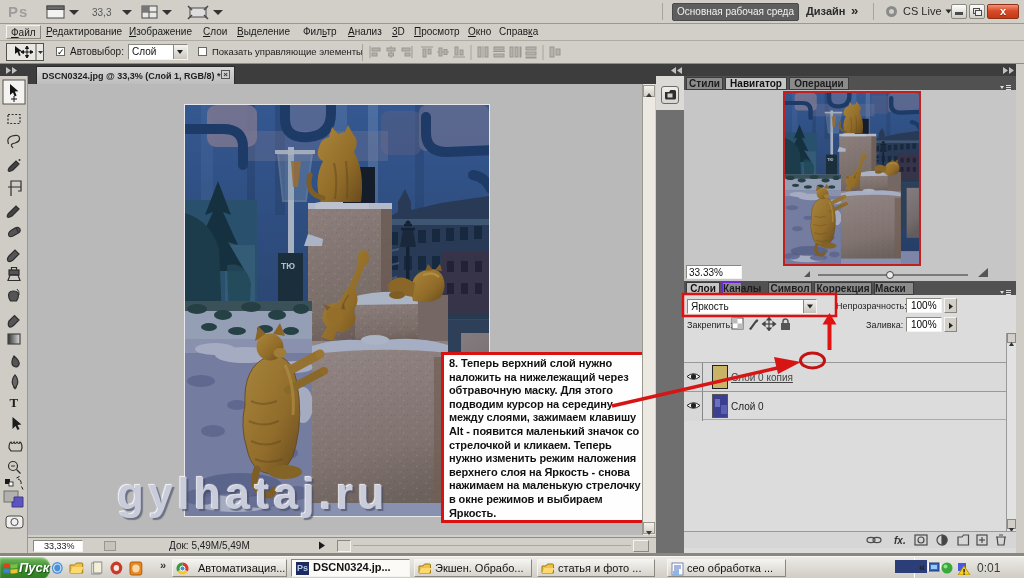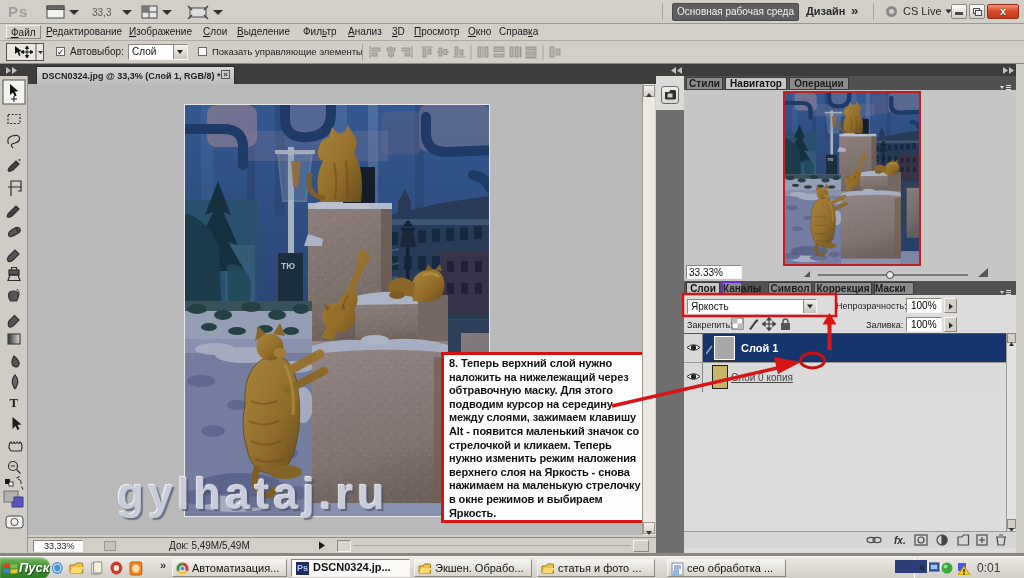--- a/index.html
+++ b/index.html
@@ -521,41 +521,40 @@
         <rect x="50" y="6" width="9" height="7" fill="#555"></rect>
         <path d="M52 6 V4.5 a2.5 2.5 0 0 1 5 0 V6" fill="none" stroke="#555" stroke-width="1.5"></path>
       </g>
   </svg>
   <div class="abs" style="left:182px;top:244px;font-size:9px;color:#222;">Заливка:</div>
   <div class="abs inset" style="left:222px;top:241px;width:36px;height:15px;font-size:10px;line-height:14px;"><span style="margin-left:4px;">100%</span></div>
   <div class="abs outset" style="left:260px;top:241px;width:13px;height:15px;background:#d2cfc8;"><svg width="11" height="13">
         <path d="M4 3.5 L8 6.5 L4 9.5 Z" fill="#222"></path>
       </svg></div>
 
-  <div class="abs" style="left:0;top:257px;width:322px;height:29px;background:#17356d;border-top:1px solid #555;">
-    <div style="position:absolute;left:0;top:0;width:19px;height:29px;background:#d8d8d8;border-right:1px solid #888;"></div>
-    <svg style="position:absolute;left:2px;top:8px;" width="15" height="11" viewBox="0 0 15 11">
-        <path d="M1 5.5 Q 7.5 0 14 5.5 Q 7.5 11 1 5.5 Z" fill="#f8f8f8" stroke="#222"></path>
-        <circle cx="7.5" cy="5.5" r="2.6" fill="#222"></circle>
-      </svg>
-    <path>
-    <div style="position:absolute;left:22px;top:7px;width:7px;height:10px;"><svg width="7" height="10">
-            <path d="M0 9 L6 1" stroke="#9ab" stroke-width="1.5"></path>
-          </svg></div>
-    <div style="position:absolute;left:30px;top:2px;width:21px;height:24px;background:#a8a8a8;border:1px solid #fff;outline:1px solid #333;"></div>
-    <div style="position:absolute;left:57px;top:8px;font-size:11px;font-weight:bold;color:#fff;">Слой 1</div>
-  </path></div>
   <div class="abs" style="left:0;top:286px;width:322px;height:29px;background:#dadada;border-top:1px solid #999;">
     <div style="position:absolute;left:0;top:0;width:19px;height:29px;background:#d8d8d8;border-right:1px solid #888;"></div>
     <svg style="position:absolute;left:2px;top:8px;" width="15" height="11" viewBox="0 0 15 11">
         <path d="M1 5.5 Q 7.5 0 14 5.5 Q 7.5 11 1 5.5 Z" fill="#f8f8f8" stroke="#222"></path>
         <circle cx="7.5" cy="5.5" r="2.6" fill="#222"></circle>
       </svg>
     <div style="position:absolute;left:28px;top:2px;width:16px;height:24px;background:#c9b465;border:1px solid #222;"></div>
     <div style="position:absolute;left:47px;top:9px;font-size:10px;color:#444;text-decoration:underline;">Слой 0 копия</div>
+  </div>
+  <div class="abs" style="left:0;top:315px;width:322px;height:29px;background:#dcdcdc;border-top:1px solid #999;border-bottom:1px solid #aaa;">
+    <div style="position:absolute;left:0;top:0;width:19px;height:29px;background:#d8d8d8;border-right:1px solid #888;"></div>
+    <svg style="position:absolute;left:2px;top:8px;" width="15" height="11" viewBox="0 0 15 11">
+        <path d="M1 5.5 Q 7.5 0 14 5.5 Q 7.5 11 1 5.5 Z" fill="#f8f8f8" stroke="#222"></path>
+        <circle cx="7.5" cy="5.5" r="2.6" fill="#222"></circle>
+      </svg>
+    <div style="position:absolute;left:28px;top:2px;width:16px;height:24px;background:#3c3f8f;border:1px solid #555;overflow:hidden;">
+        <div style="position:absolute;left:2px;top:4px;width:5px;height:8px;background:#6a6fc0;"></div>
+        <div style="position:absolute;left:8px;top:10px;width:6px;height:9px;background:#5a5fb0;"></div>
+      </div>
+    <div style="position:absolute;left:47px;top:9px;font-size:10px;color:#222;">Слой 0</div>
   </div>
   <div class="abs" style="left:322px;top:257px;width:10px;height:198px;background:#e2e2e2;border-left:1px solid #999;">
     <div style="position:absolute;left:0px;top:0px;width:9px;height:10px;background:#d2cfc8;border:1px solid #888;"><svg width="7" height="8">
           <path d="M3.5 2 L6 6 L1 6 Z" fill="#333"></path>
         </svg></div>
     <div style="position:absolute;left:0px;top:186px;width:9px;height:10px;background:#d2cfc8;border:1px solid #888;"><svg width="7" height="8">
           <path d="M1 2 L6 2 L3.5 6 Z" fill="#333"></path>
         </svg></div>
   </div>
 
@@ -604,21 +603,21 @@
   </svg>
   <div class="abs" style="left:160px;top:2px;font-size:11px;font-weight:bold;color:#333;">»</div>
   <div class="abs outset" style="left:172px;top:2px;width:115px;height:18px;background:linear-gradient(#f4f3f0,#d6d3cb);font-size:11px;color:#111;">
     <svg style="position:absolute;left:3px;top:2px;" width="13" height="13" viewBox="0 0 13 13">
         <circle cx="6.5" cy="6.5" r="6" fill="#e8e8e8"></circle>
         <path d="M6.5 6.5 L6.5 0.5 A6 6 0 0 1 11.7 9.5 Z" fill="#d83a2a"></path>
         <path d="M6.5 6.5 L11.7 9.5 A6 6 0 0 1 1.3 9.5 Z" fill="#f8c820"></path>
         <path d="M6.5 6.5 L1.3 9.5 A6 6 0 0 1 6.5 0.5 Z" fill="#3a9a3a"></path>
         <circle cx="6.5" cy="6.5" r="2.5" fill="#4a8ae0" stroke="#fff"></circle>
       </svg>
-    <span style="position:absolute;left:19px;top:2px;">Автоматизация...</span>
+    <span style="position:absolute;left:25px;top:2px;">Автоматизация...</span>
   </div>
   <div class="abs inset" style="left:291px;top:2px;width:119px;height:18px;background:#fbfaf7;font-size:11px;font-weight:bold;color:#111;">
     <div style="position:absolute;left:4px;top:2px;width:13px;height:13px;background:#1c2a5e;color:#b8c8e8;font-size:9px;font-weight:bold;text-align:center;line-height:13px;">Ps</div>
     <span style="position:absolute;left:21px;top:1px;">DSCN0324.jp...</span>
   </div>
   <div class="abs outset" style="left:414px;top:2px;width:118px;height:18px;background:linear-gradient(#f4f3f0,#d6d3cb);font-size:11px;color:#111;">
     <svg style="position:absolute;left:3px;top:3px;" width="14" height="12" viewBox="0 0 14 12">
         <path d="M1 3 h4 l1.5-2 h5 a1 1 0 0 1 1 1 v8 h-11.5 Z" fill="#f0c24a" stroke="#9a7a1a"></path>
         <path d="M1 10 l2.5-5 h10 l-2.5 5 Z" fill="#ffd870"></path>
       </svg>

